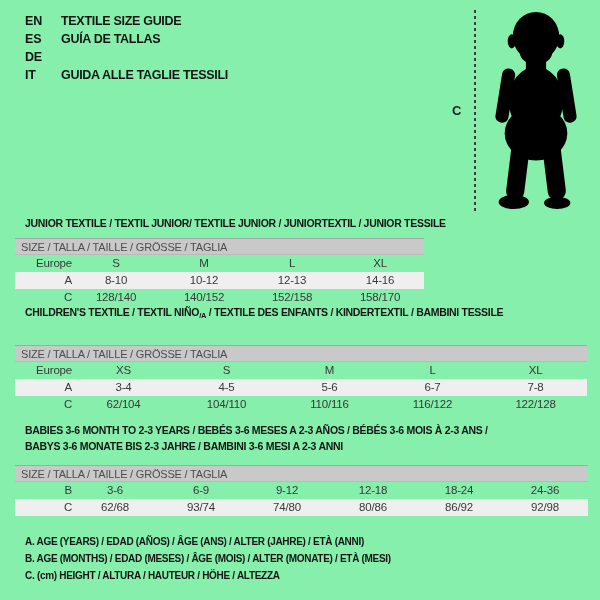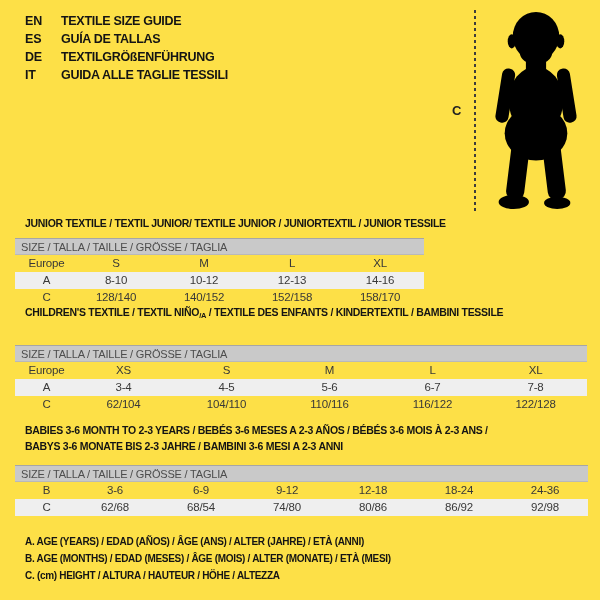--- a/index.html
+++ b/index.html
@@ -1,18 +1,18 @@
 <!DOCTYPE html>
 <html><head>
 <meta charset="utf-8">
 <style>
   * { margin:0; padding:0; box-sizing:border-box; }
   html,body { width:600px; height:600px; background:#ffffff; overflow:hidden;
               font-family:"Liberation Sans", sans-serif; color:#1f1f1f; }
-  #page { position:relative; width:600px; height:600px; background:#fde047; }
+  #page { position:relative; width:600px; height:600px; background:#86efac; }
 
   
   #lang { position:absolute; left:25px; top:12px; }
   .lang-row { display:flex; height:18px; align-items:center; }
   .lang-code { width:36px; font-size:12.5px; font-weight:700; letter-spacing:-0.2px; color:#141414; }
   .lang-label { font-size:12.5px; font-weight:700; letter-spacing:-0.3px; color:#141414; white-space:nowrap; }
 
   
   #figure { position:absolute; left:440px; top:8px; width:160px; height:210px; }
   #height-line { position:absolute; left:34px; top:2px; width:2px; height:202px;
@@ -25,21 +25,21 @@
                letter-spacing:-0.3px; color:#141414; white-space:nowrap; }
   .tbl-title .subscript { font-size:7.5px; vertical-align:-2px; }
 
   
   .size-table { position:absolute; left:15px; border-collapse:collapse; table-layout:fixed; }
   .size-table th { background:#c9c9c9; border-top:1px solid #a6a6a6; border-bottom:1px solid #b9b9b9;
                    font-weight:400; text-align:left; font-size:11px; color:#4d4d4d;
                    height:16px; padding:0 0 0 6px; letter-spacing:-0.2px;margin-top:12px; }
   .size-table td { font-size:11.5px; text-align:center; height:17px; padding:0;
                    color:#383838; letter-spacing:-0.2px; }
-  .size-table td.lbl { text-align:center; padding-left:6px; }
+  .size-table td.lbl { text-align:right; padding-left:6px; }
   .size-table tbody tr:nth-child(even) td { background:#efefef; }
 
   .col-lbl { width:57px; }
   .t1 .col-v { width:88px; }
   .t2 .col-v { width:103px; }
   .t3 .col-v { width:86px; }
 
   #t1 { top:238px; } #t2 { top:345px; } #t3 { top:465px; }
   #t1-title { top:217px; } #t2-title { top:306px; }
   #t3-title-1 { top:424px; } #t3-title-2 { top:440px; }
@@ -58,21 +58,20 @@
     <div class="lang-row">
       <span class="lang-code">EN</span>
       <span class="lang-label">TEXTILE SIZE GUIDE</span>
     </div>
     <div class="lang-row">
       <span class="lang-code">ES</span>
       <span class="lang-label">GUÍA DE TALLAS</span>
     </div>
     <div class="lang-row">
       <span class="lang-code">DE</span>
-      <span class="lang-label">TEXTILGRÖßENFÜHRUNG</span>
     </div>
     <div class="lang-row">
       <span class="lang-code">IT</span>
       <span class="lang-label">GUIDA ALLE TAGLIE TESSILI</span>
     </div>
   </div>
 
   <div id="figure">
     <div id="height-line"></div>
     <div id="height-label">C</div>
@@ -200,21 +199,21 @@
         <td>3-6</td>
         <td>6-9</td>
         <td>9-12</td>
         <td>12-18</td>
         <td>18-24</td>
         <td>24-36</td>
       </tr>
       <tr>
         <td class="lbl">C</td>
         <td>62/68</td>
-        <td>68/54</td>
+        <td>93/74</td>
         <td>74/80</td>
         <td>80/86</td>
         <td>86/92</td>
         <td>92/98</td>
       </tr>
     </tbody>
   </table>
 
   <div id="footnotes">
     <div class="footnote">A. AGE (YEARS) / EDAD (AÑOS) / ÂGE (ANS) / ALTER (JAHRE) / ETÀ (ANNI)</div>

